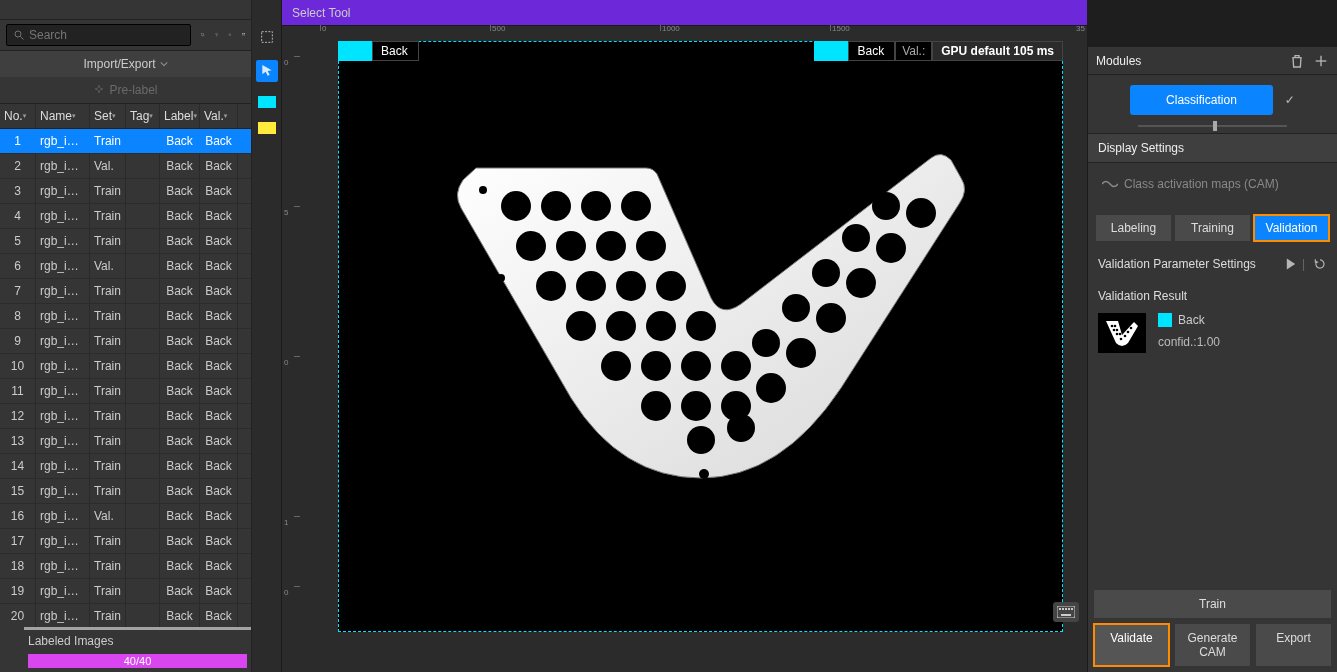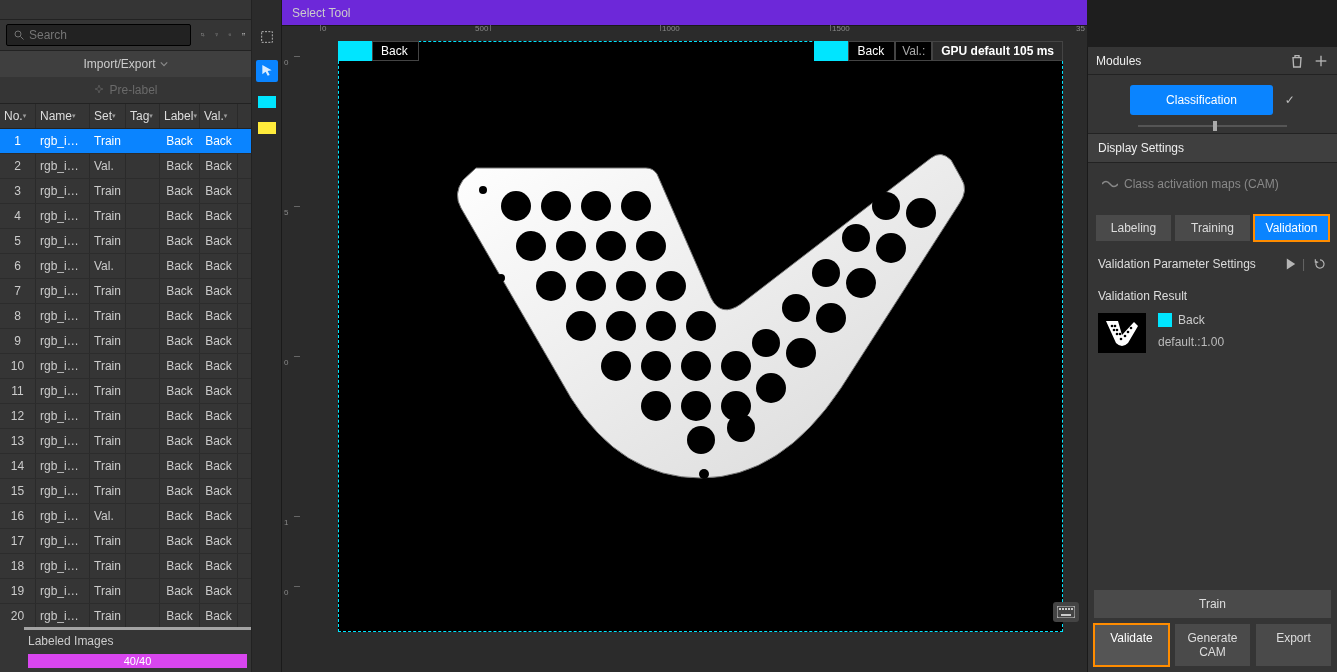--- a/index.html
+++ b/index.html
@@ -377,21 +377,21 @@
     <div class="swatch sw-cyan"></div>
     <div class="swatch sw-yellow"></div>
   </div>
 
   <div class="center">
     <div class="center-top">Select Tool</div>
     <div class="ruler-h" id="ruler-h">
         <div class="tick" style="left: 20px;"></div>
         <div class="ticklbl" style="left: 20px;">0</div>
         <div class="tick" style="left: 190px;"></div>
-        <div class="ticklbl" style="left: 173px;">500</div>
+        <div class="ticklbl" style="left: 190px;">500</div>
         <div class="tick" style="left: 360px;"></div>
         <div class="ticklbl" style="left: 360px;">1000</div>
         <div class="tick" style="left: 530px;"></div>
         <div class="ticklbl" style="left: 530px;">1500</div>
         <div class="ticklbl" style="right: 4px;">35</div>
       </div>
     <div class="canvas-wrap">
       <div class="ruler-v" id="ruler-v">
           <div class="tick" style="top: 20px;"></div>
           <div class="ticklbl" style="top: 20px;">0</div>
@@ -548,21 +548,21 @@
               <circle cx="26" cy="15" r="1.3"></circle>
               <circle cx="29" cy="11" r="1.3"></circle>
             </g>
           </svg>
       </div>
       <div class="res-info">
         <div class="sw">
             <div class="box"></div>
             <span>Back</span>
           </div>
-        <div class="conf">default.:1.00</div>
+        <div class="conf">confid.:1.00</div>
       </div>
     </div>
 
     <div class="right-footer">
       <div class="train-btn">Train</div>
       <div class="foot-row">
         <div class="fbtn highlight">Validate</div>
         <div class="fbtn">Generate CAM</div>
         <div class="fbtn">Export</div>
       </div>

